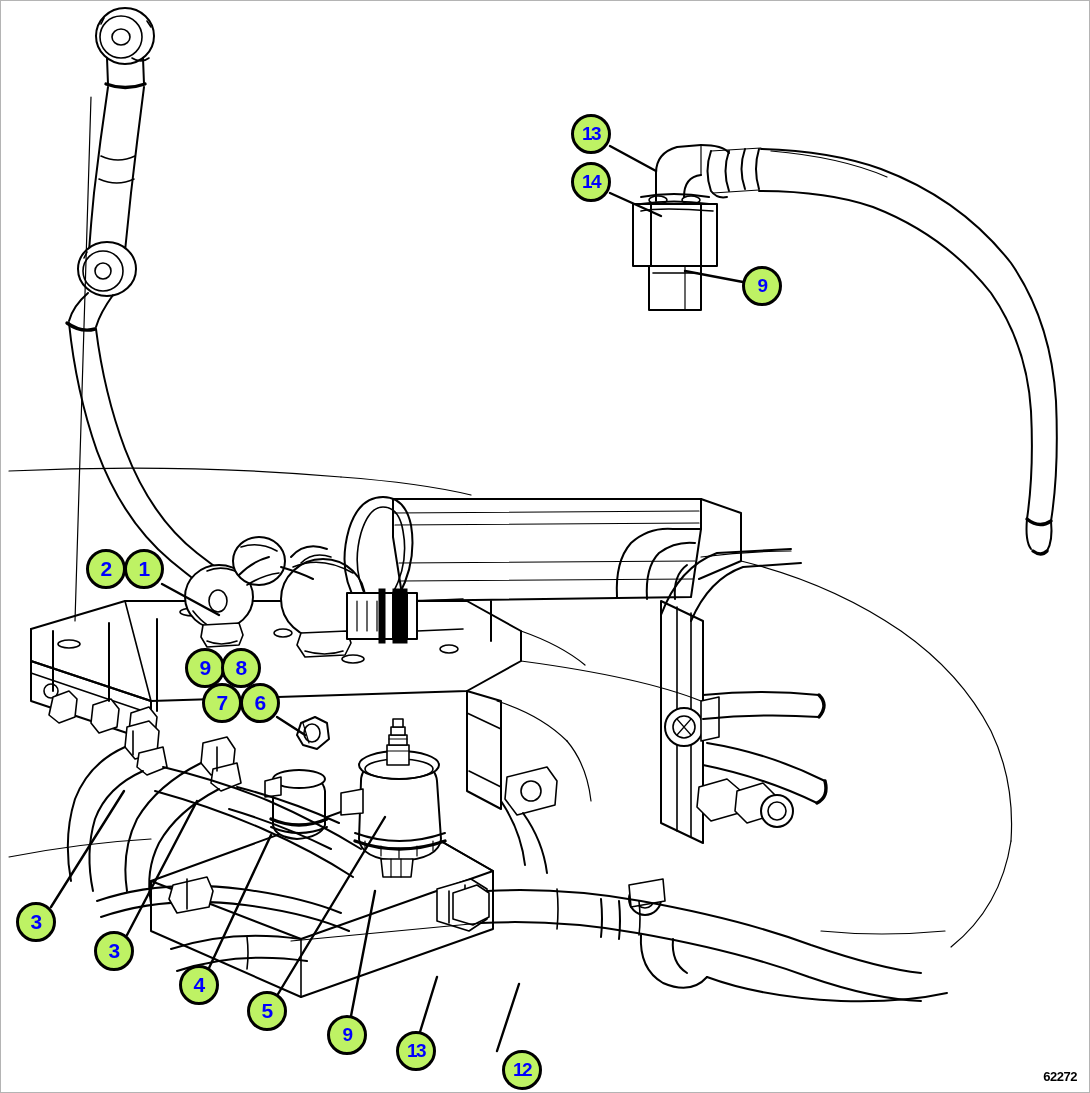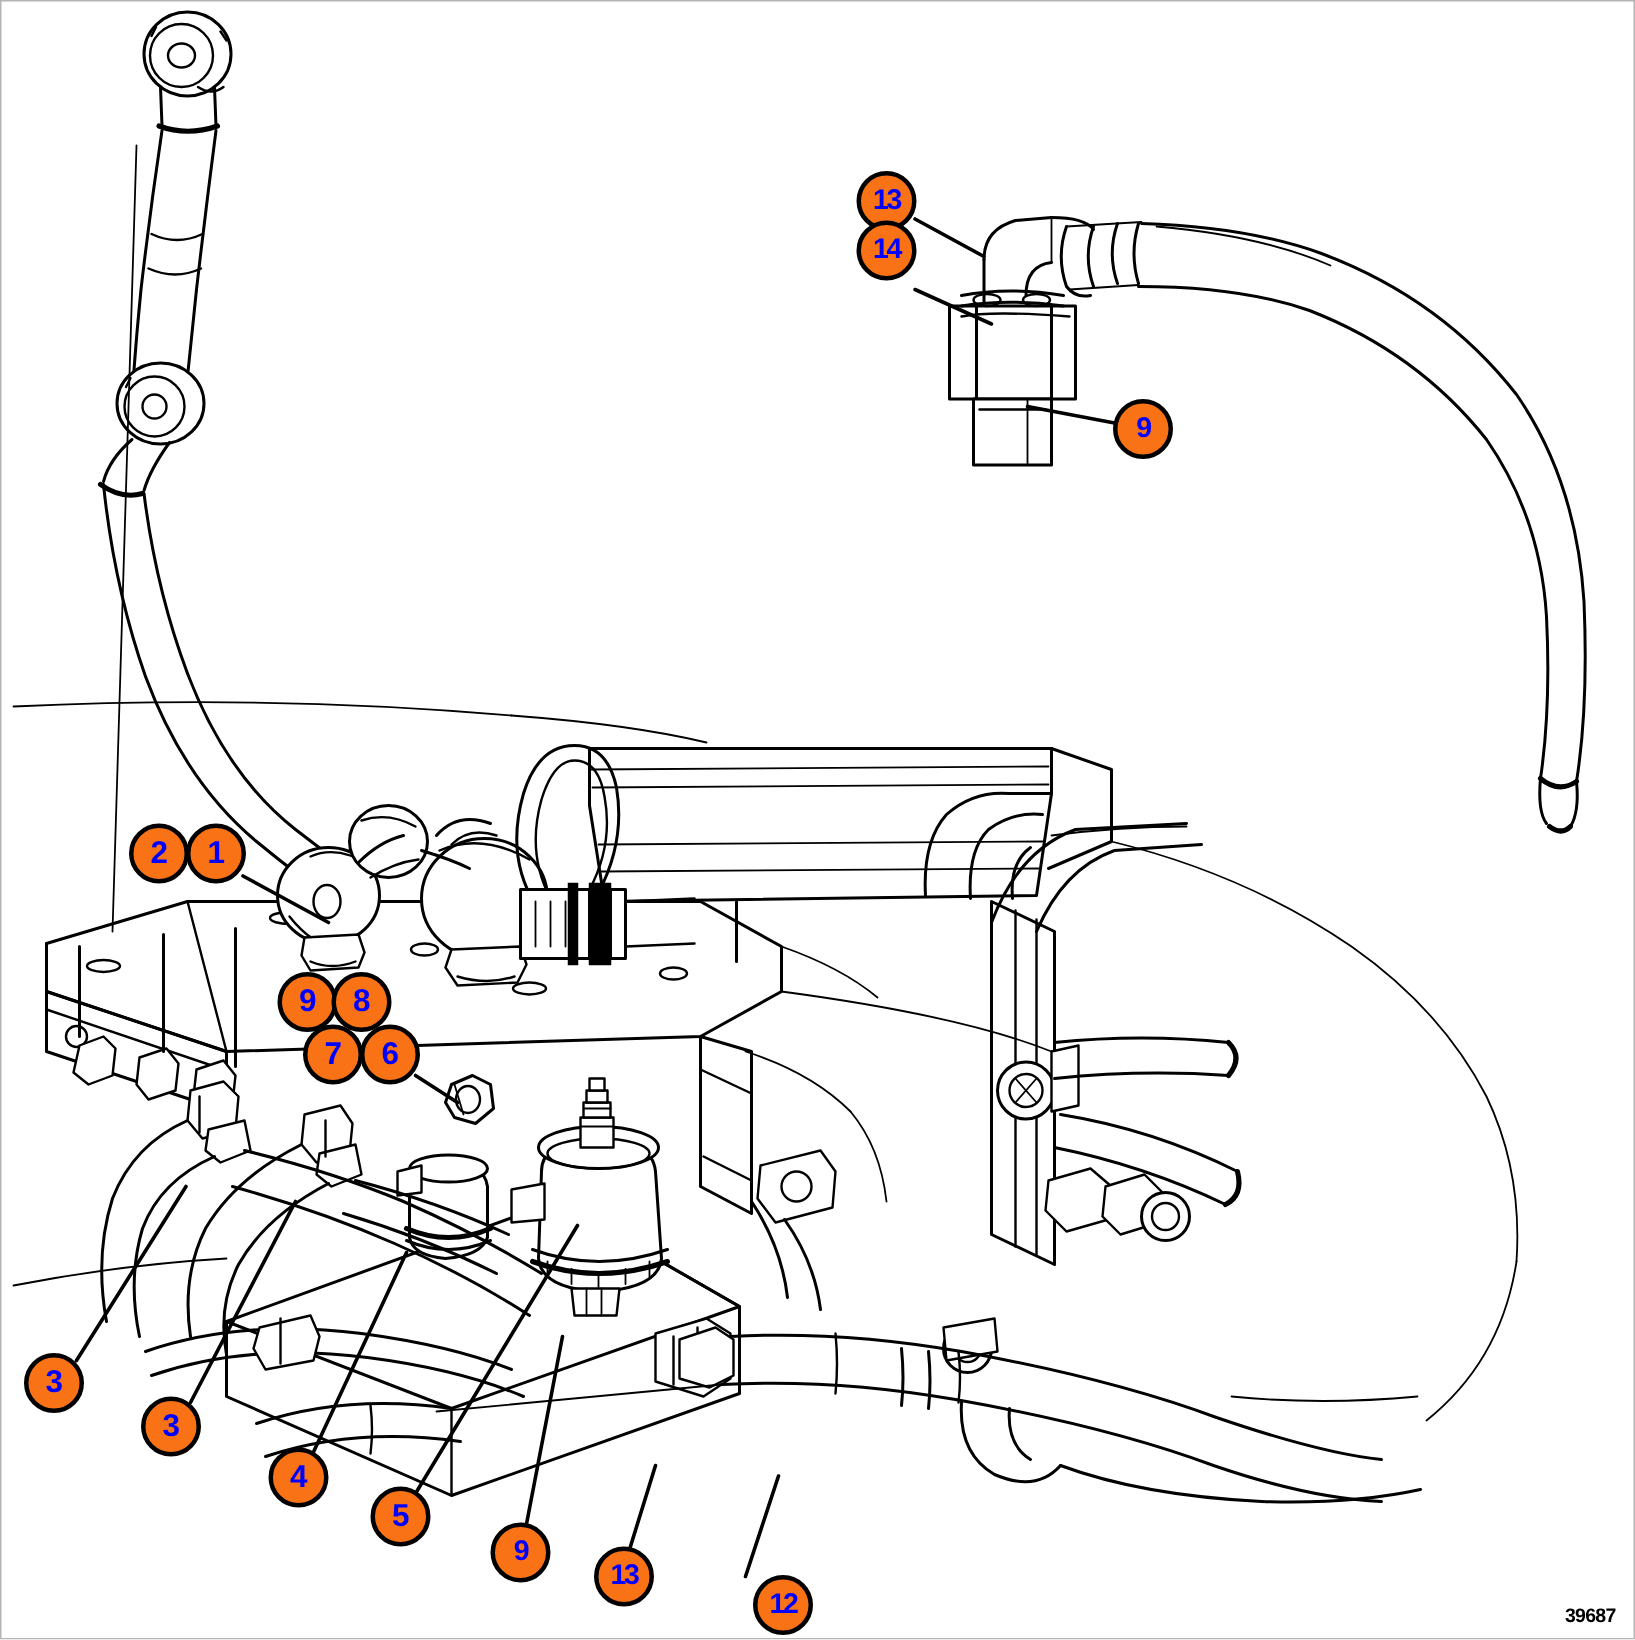--- a/index.html
+++ b/index.html
@@ -25,21 +25,21 @@
     height: 1093px;
   }
   .callout {
     position: absolute;
     width: 40px;
     height: 40px;
     margin-left: -20px;
     margin-top: -20px;
     border: 3px solid #000000;
     border-radius: 50%;
-    background: #f97316;
+    background: #bef264;
     color: #0000ff;
     font-family: "Liberation Sans", sans-serif;
     font-size: 21px;
     font-weight: bold;
     line-height: 34px;
     text-align: center;
     box-sizing: border-box;
     z-index: 40;
     letter-spacing: -0.5px;
   }
@@ -400,18 +400,18 @@
   <div class="callout" style="left:221px; top:702px;">7</div>
   <div class="callout" style="left:259px; top:702px;">6</div>
   <div class="callout" style="left:35px; top:921px;">3</div>
   <div class="callout" style="left:113px; top:950px;">3</div>
   <div class="callout" style="left:198px; top:984px;">4</div>
   <div class="callout" style="left:266px; top:1010px;">5</div>
   <div class="callout wide" style="left:346px; top:1034px;">9</div>
   <div class="callout wide" style="left:415px; top:1050px;">13</div>
   <div class="callout wide" style="left:521px; top:1069px;">12</div>
   <div class="callout wide" style="left:590px; top:133px;">13</div>
-  <div class="callout wide" style="left:590px; top:166px;text-align:center;">14</div>
+  <div class="callout wide" style="left:590px; top:181px;text-align:center;">14</div>
   <div class="callout wide" style="left:761px; top:285px;">9</div>
 
-  <div id="figure-id">39687</div>
+  <div id="figure-id">62272</div>
 
 </div>
 
 </body></html>

